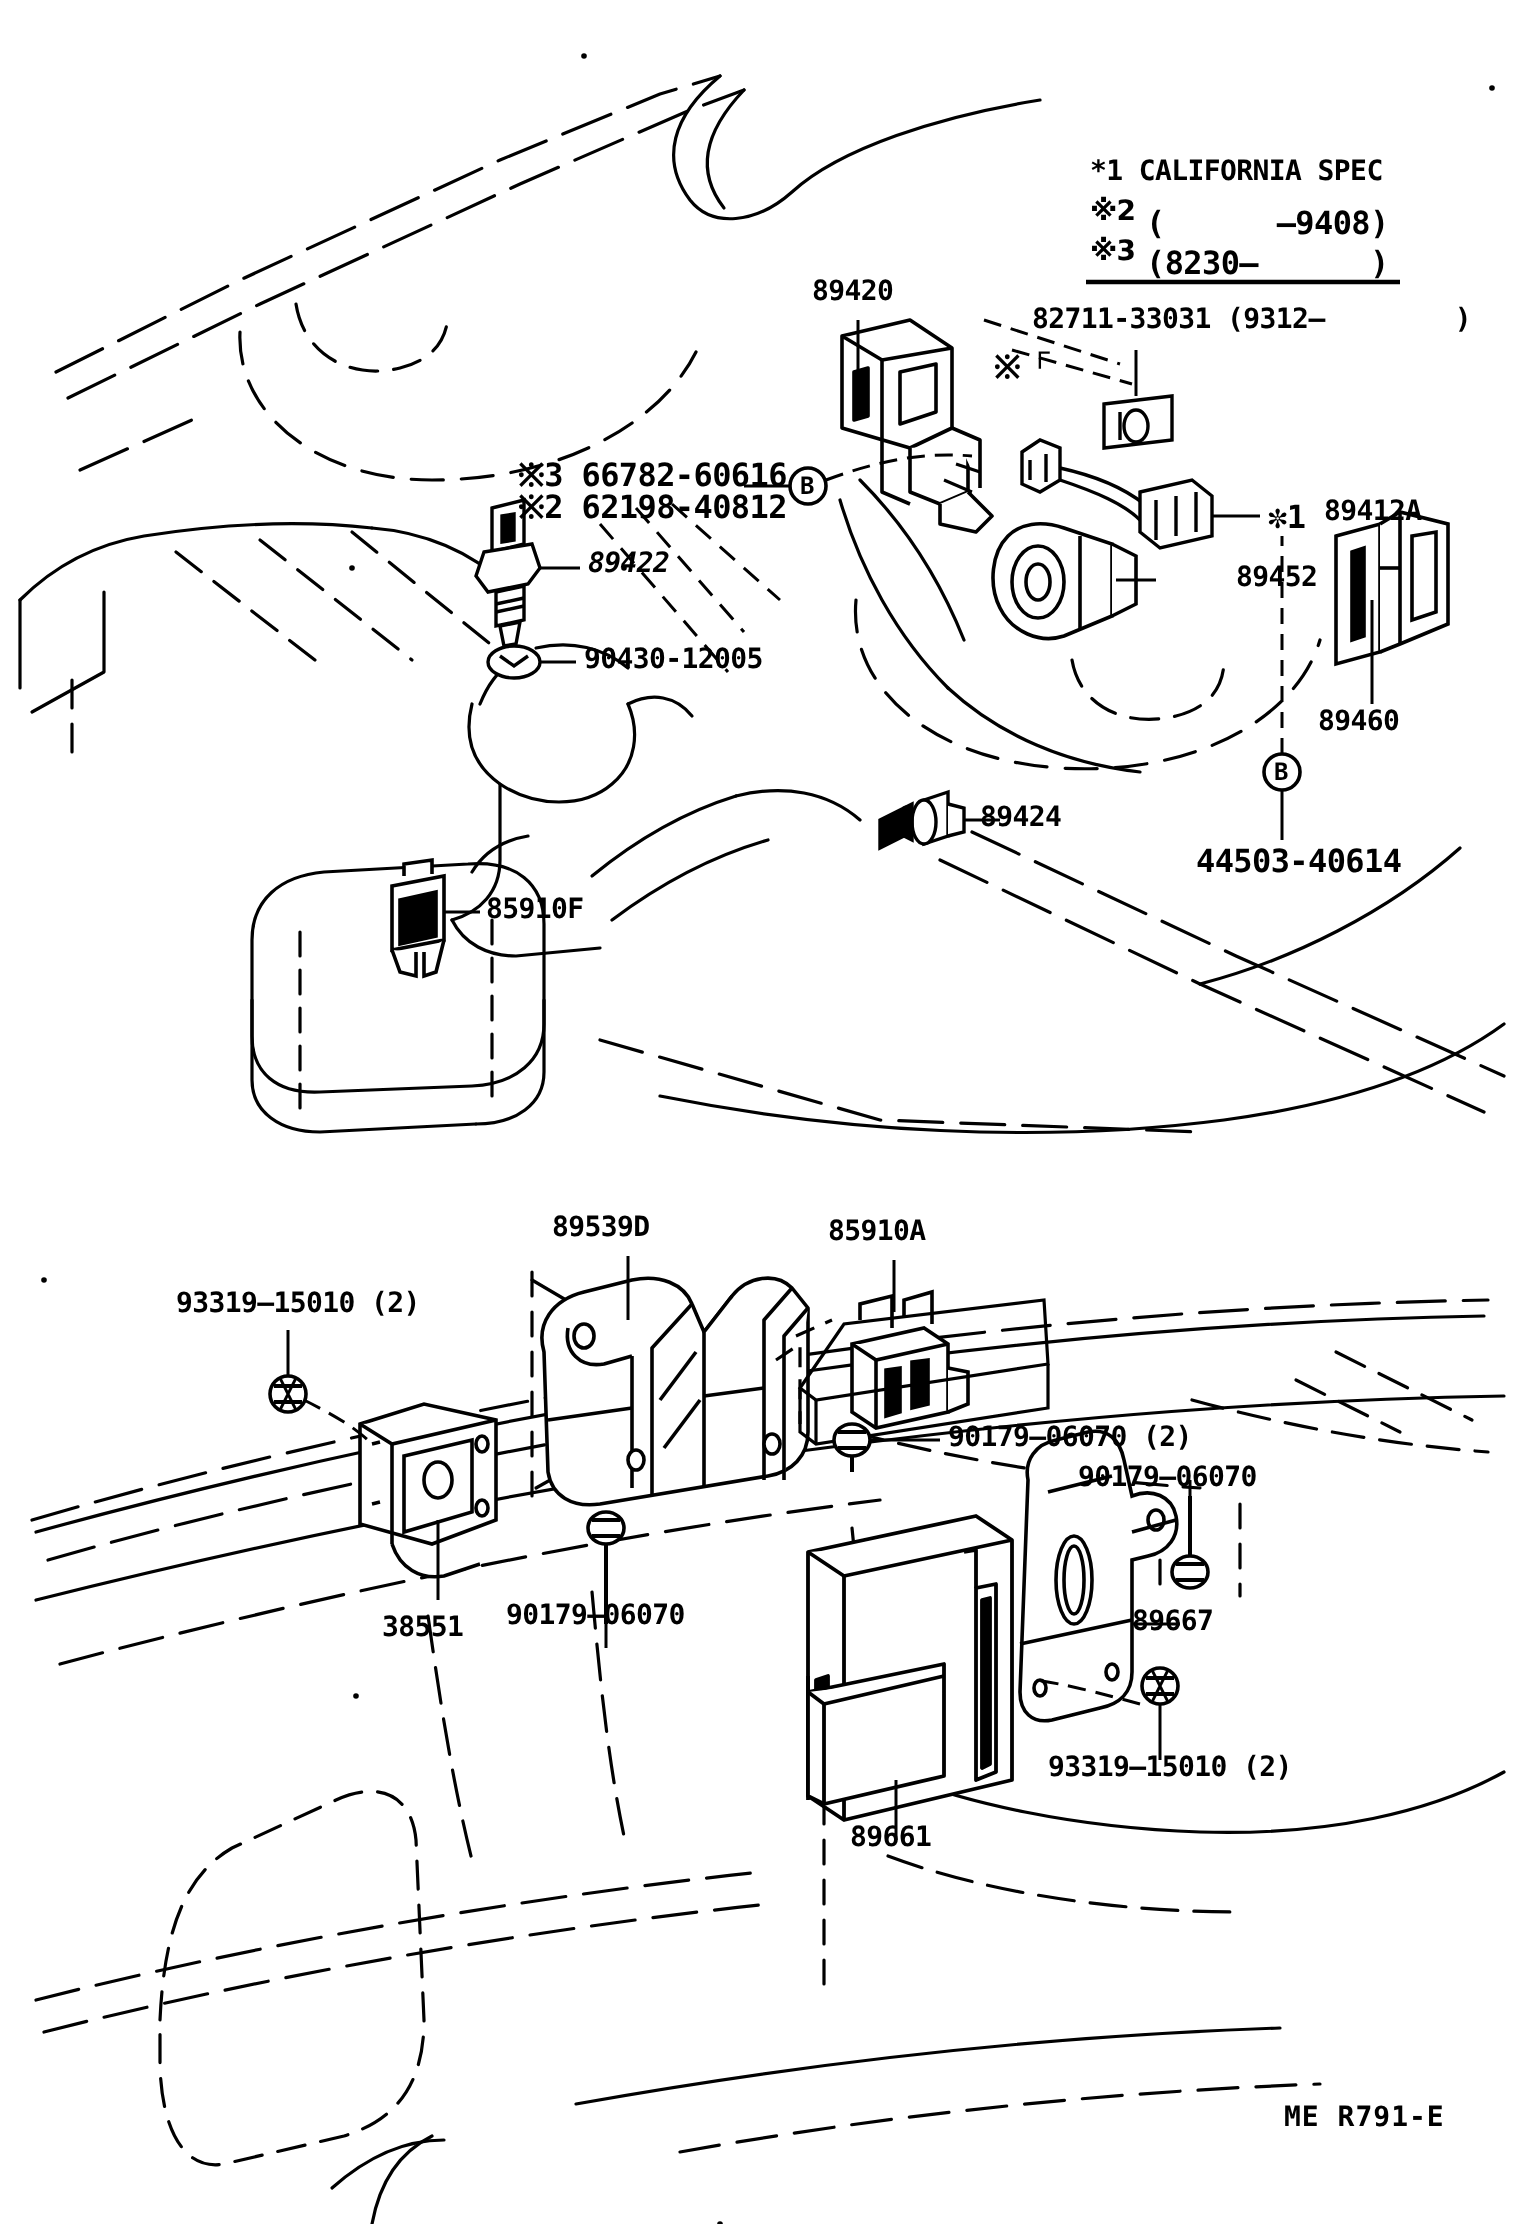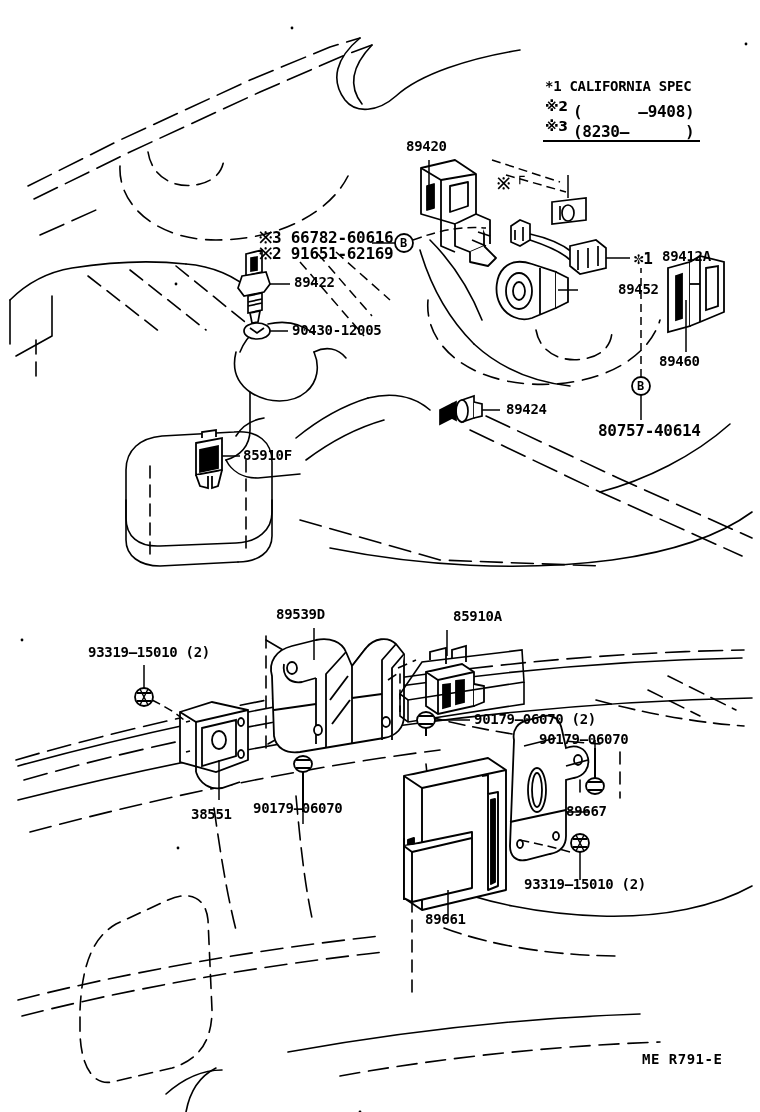--- a/index.html
+++ b/index.html
@@ -197,39 +197,40 @@
   <div class="lbl s14" style="left:545px;top:78px;">*1 CALIFORNIA SPEC</div>
 
   <div class="lbl s14 kome" style="left:545px;top:98px;">※2</div>
   <div class="lbl s13" style="left:573px;top:102px;">(      –9408)</div>
 
   <div class="lbl s14 kome" style="left:545px;top:118px;">※3</div>
   <div class="lbl s13" style="left:573px;top:122px;">(8230–      )</div>
 
   <div class="lbl s14" style="left:406px;top:138px;">89420</div>
 
+  <div class="lbl s14" style="left:516px;top:152px;">82711-33031 (9312–        )</div>
   <div class="lbl s13" style="left:497px;top:172px;">※「</div>
 
   <div class="lbl s13" style="left:259px;top:226px;">※3 66782-60616</div>
-  <div class="lbl s13" style="left:259px;top:242px;">※2 91651-62169</div>
-
-  <div class="lbl s14" style="left:294px;top:274px;">89422</div>
+  <div class="lbl s13" style="left:259px;top:242px;">※2 62198-40812</div>
+
+  <div class="lbl s14" style="left:294px;top:274px;font-style:italic;">89422</div>
 
   <div class="lbl s14" style="left:292px;top:322px;">90430-12005</div>
 
   <div class="lbl s14" style="left:582px;top:281px;margin-left:36px;">89452</div>
 
   <div class="lbl s13" style="left:634px;top:249px;">✼1</div>
   <div class="lbl s14" style="left:662px;top:248px;">89412A</div>
 
   <div class="lbl s14" style="left:659px;top:353px;">89460</div>
 
-  <div class="lbl s14" style="left:506px;top:401px;">89424</div>
-
-  <div class="lbl s13" style="left:598px;top:421px;">80757-40614</div>
+  <div class="lbl s14" style="left:490px;top:401px;">89424</div>
+
+  <div class="lbl s13" style="left:598px;top:421px;">44503-40614</div>
 
   <div class="lbl s14" style="left:243px;top:447px;">85910F</div>
 
   <div class="lbl s12" style="left:400px;top:236px;color:#000;">B</div>
   <div class="lbl s12" style="left:637px;top:379px;color:#000;">B</div>
 
   <svg class="layer" viewBox="0 0 760 1112">
     <g fill="none" stroke="#000" stroke-width="1.6" stroke-linecap="round" stroke-linejoin="round">
 
       <path d="M18 766 C 120 738 260 706 400 686 C 520 669 630 660 742 658" stroke-dasharray="0"></path>
@@ -394,21 +395,21 @@
       <path d="M580 852 L580 880"></path>
       <path d="M570 852 C 548 846 532 842 518 840" stroke-dasharray="9 5"></path>
       <path d="M448 890 L448 920"></path>
     </g>
   </svg>
 
   <div class="lbl s14" style="left:88px;top:644px;">93319–15010 (2)</div>
 
   <div class="lbl s14" style="left:276px;top:606px;text-align:center;">89539D</div>
 
-  <div class="lbl s14" style="left:414px;top:608px;margin-left:39px;">85910A</div>
+  <div class="lbl s14" style="left:414px;top:608px;">85910A</div>
 
   <div class="lbl s14" style="left:474px;top:711px;">90179–06070 (2)</div>
 
   <div class="lbl s14" style="left:539px;top:731px;">90179–06070</div>
 
   <div class="lbl s14" style="left:253px;top:800px;">90179–06070</div>
 
   <div class="lbl s14" style="left:191px;top:806px;">38551</div>
 
   <div class="lbl s14" style="left:566px;top:803px;">89667</div>

